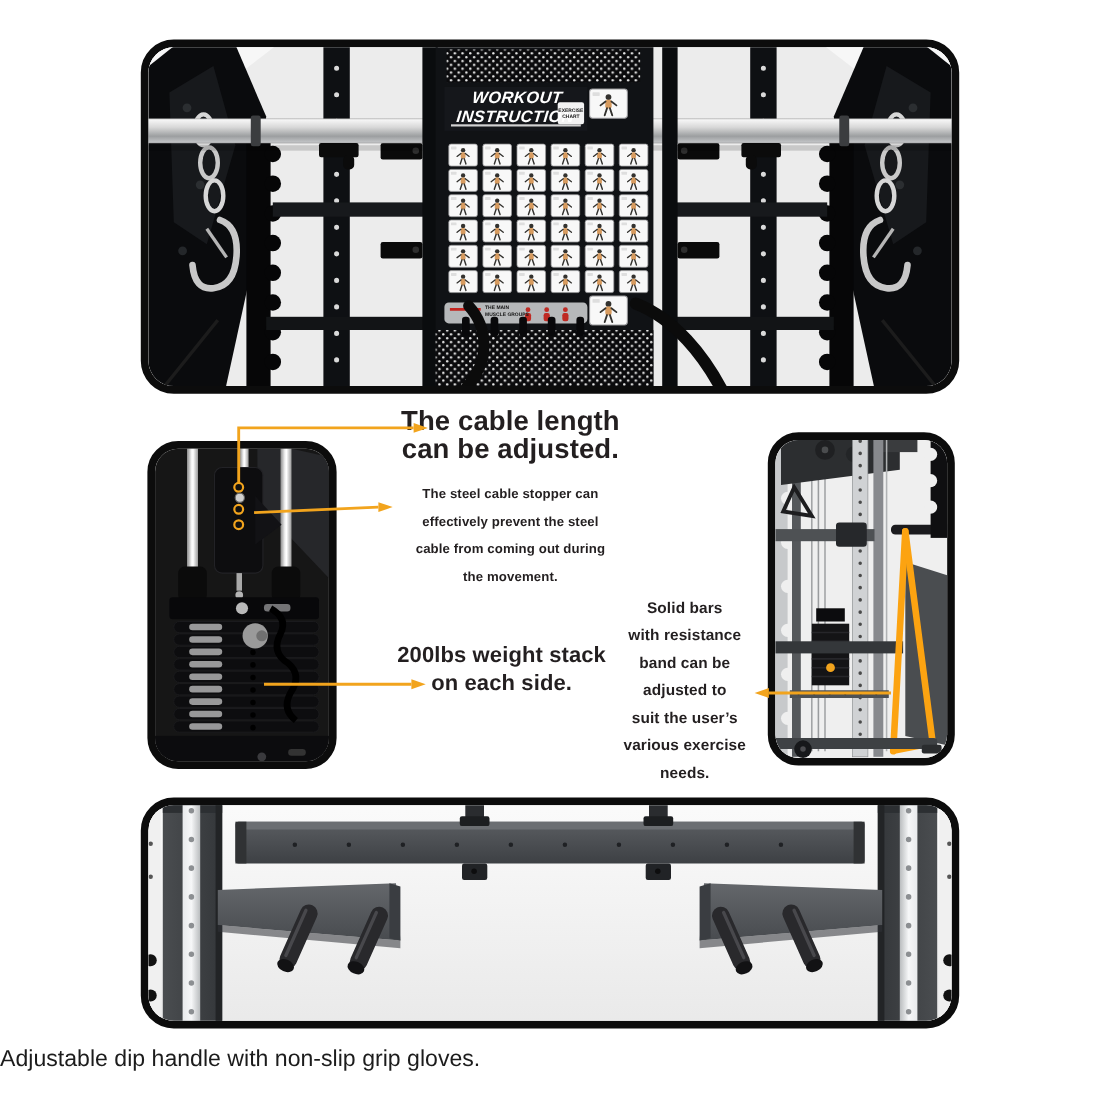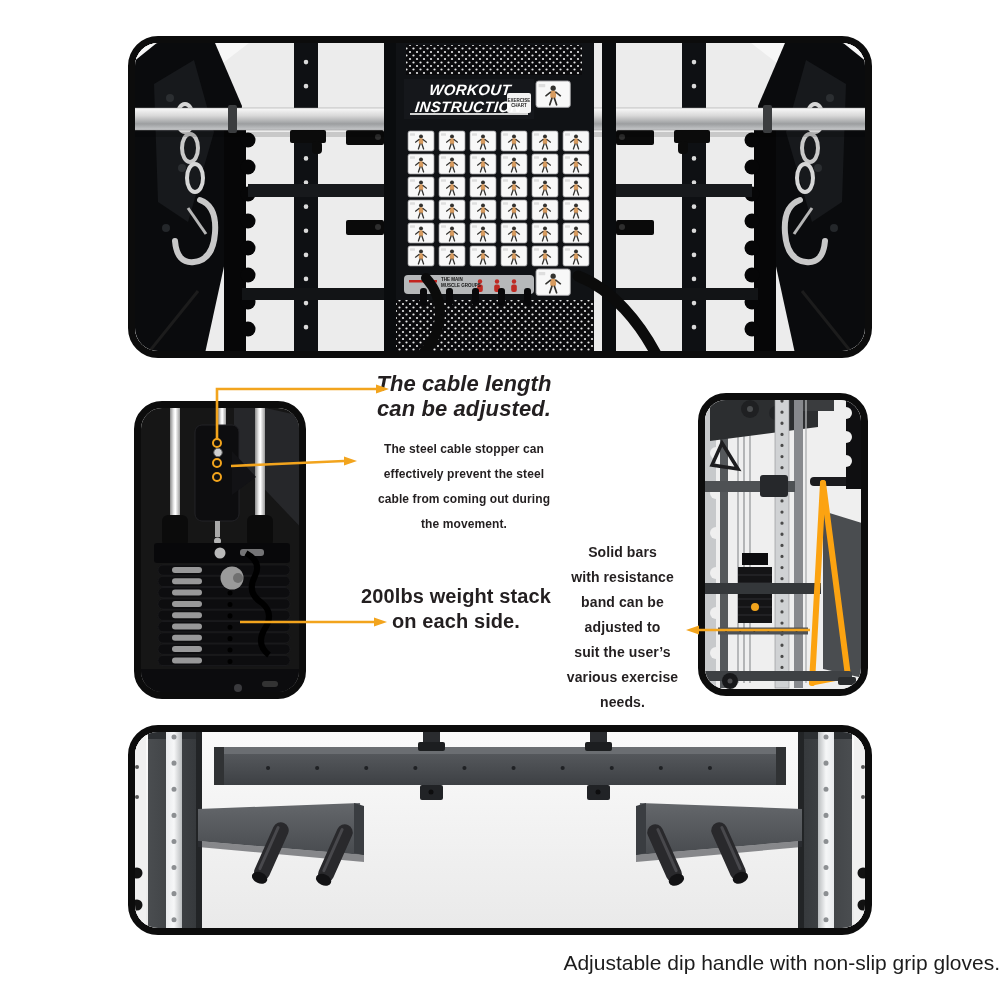--- a/index.html
+++ b/index.html
@@ -20,26 +20,26 @@
   .panel > svg{position:absolute;left:-7px;top:-7px;display:block;}
   #panel-top{left:128px;top:36px;width:744px;height:322px;border-radius:30px;}
   #panel-stack{left:134px;top:401px;width:172px;height:298px;}
   #panel-side{left:698px;top:393px;width:170px;height:303px;}
   #panel-dip{left:128px;top:725px;width:744px;height:210px;border-radius:30px;}
   #overlay{position:absolute;left:0;top:0;z-index:40;pointer-events:none;}
   .ann{
     position:absolute;z-index:30;text-align:center;white-space:pre-line;
     color:var(--ink);font-weight:600;letter-spacing:0.1px;
   }
-  #ann-cable{left:354px;top:371px;width:220px;font-size:22px;line-height:25px;font-style:italic;}
+  #ann-cable{left:354px;top:371px;width:220px;font-size:25px;line-height:25px;}
   #ann-stopper{left:314px;top:437px;width:300px;font-size:12px;line-height:25px;}
   #ann-weight{left:346px;top:584px;width:220px;font-size:20px;line-height:25px;}
   #ann-solid{left:540px;top:540px;width:165px;font-size:14px;line-height:25px;}
   #caption{
-    position:absolute;left:0;top:951px;width:1000px;text-align:right;
+    position:absolute;left:0;top:951px;width:1000px;text-align:left;
     font-size:21px;font-weight:400;color:#1c1c1c;z-index:30;
   }
   
   .poster-txt{position:absolute;z-index:5;white-space:pre-line;}
   #poster-title{
     left:271px;top:39px;width:126px;height:38px;color:#fff;
     font-style:italic;font-weight:800;font-size:15px;line-height:16.5px;
     letter-spacing:0.4px;text-align:center;transform:skewX(-6deg);
   }
   #poster-badge{

